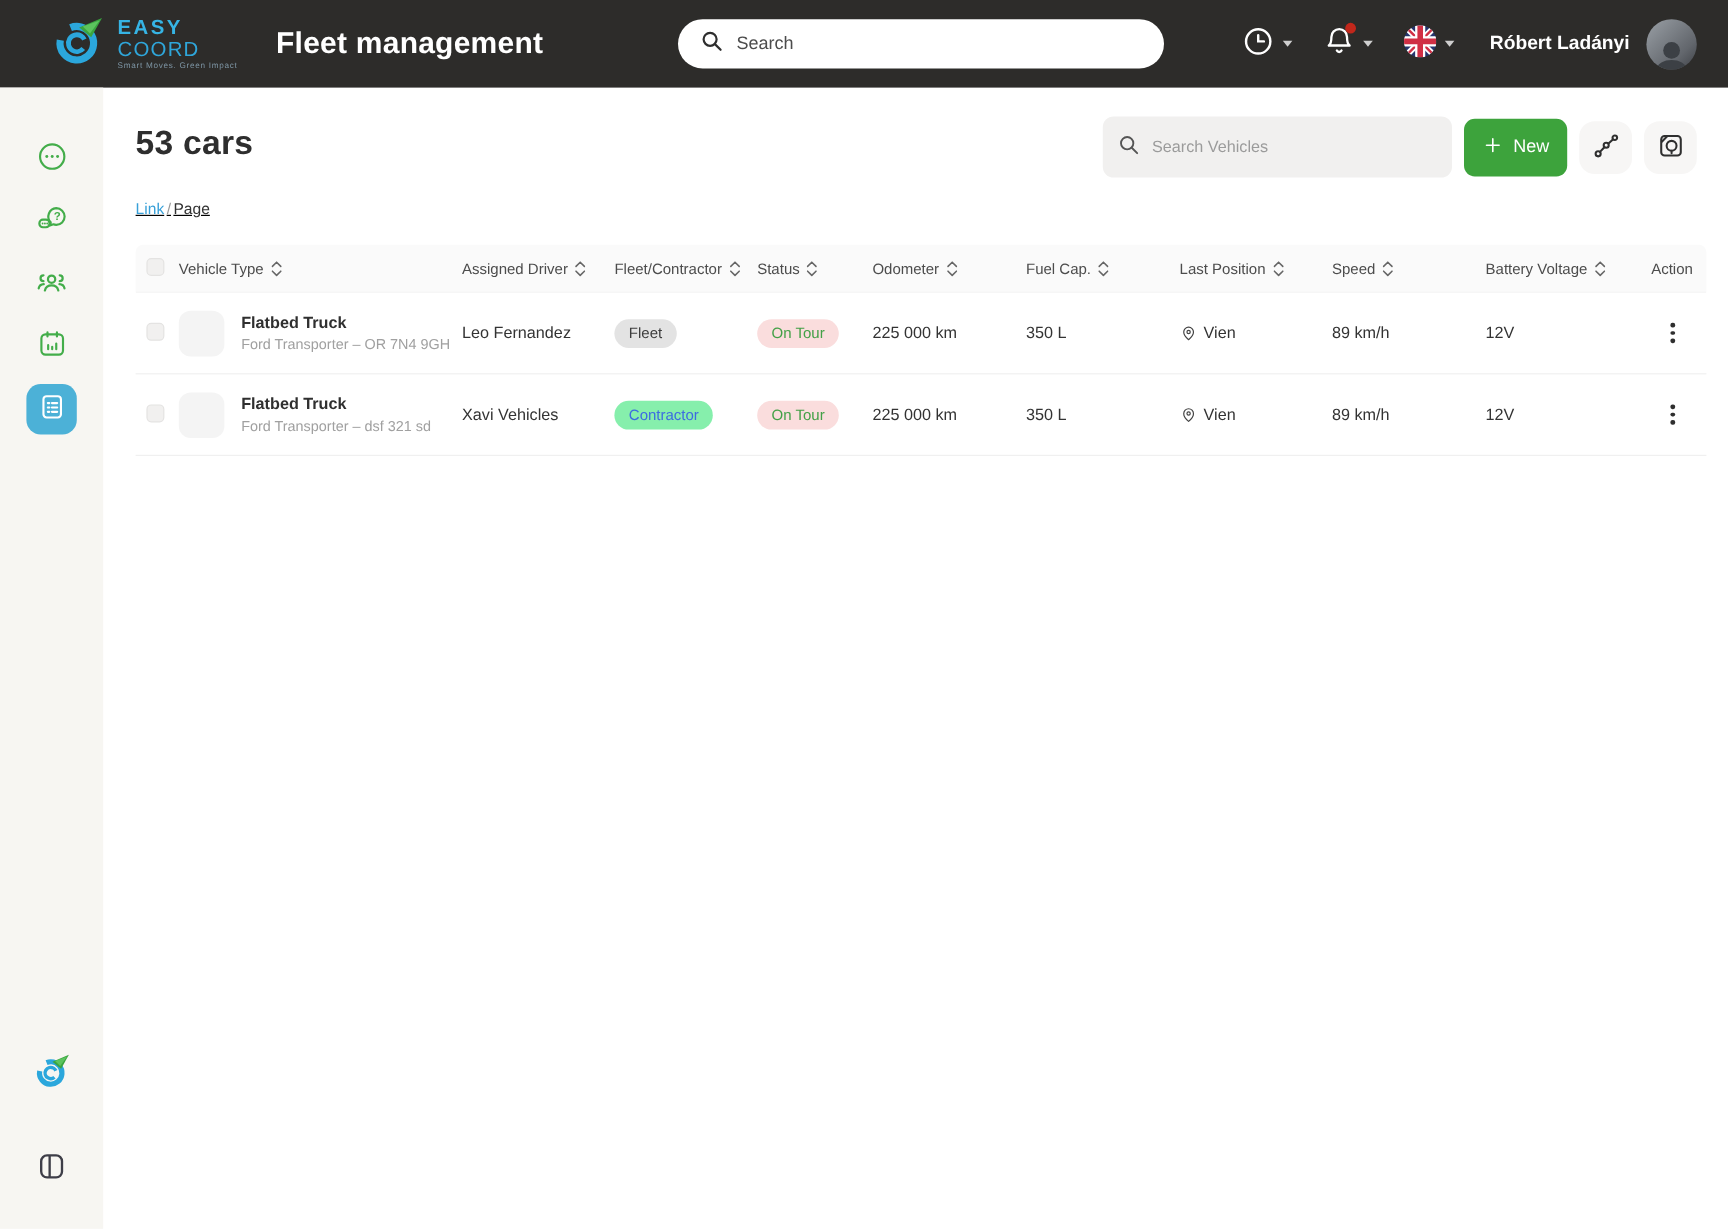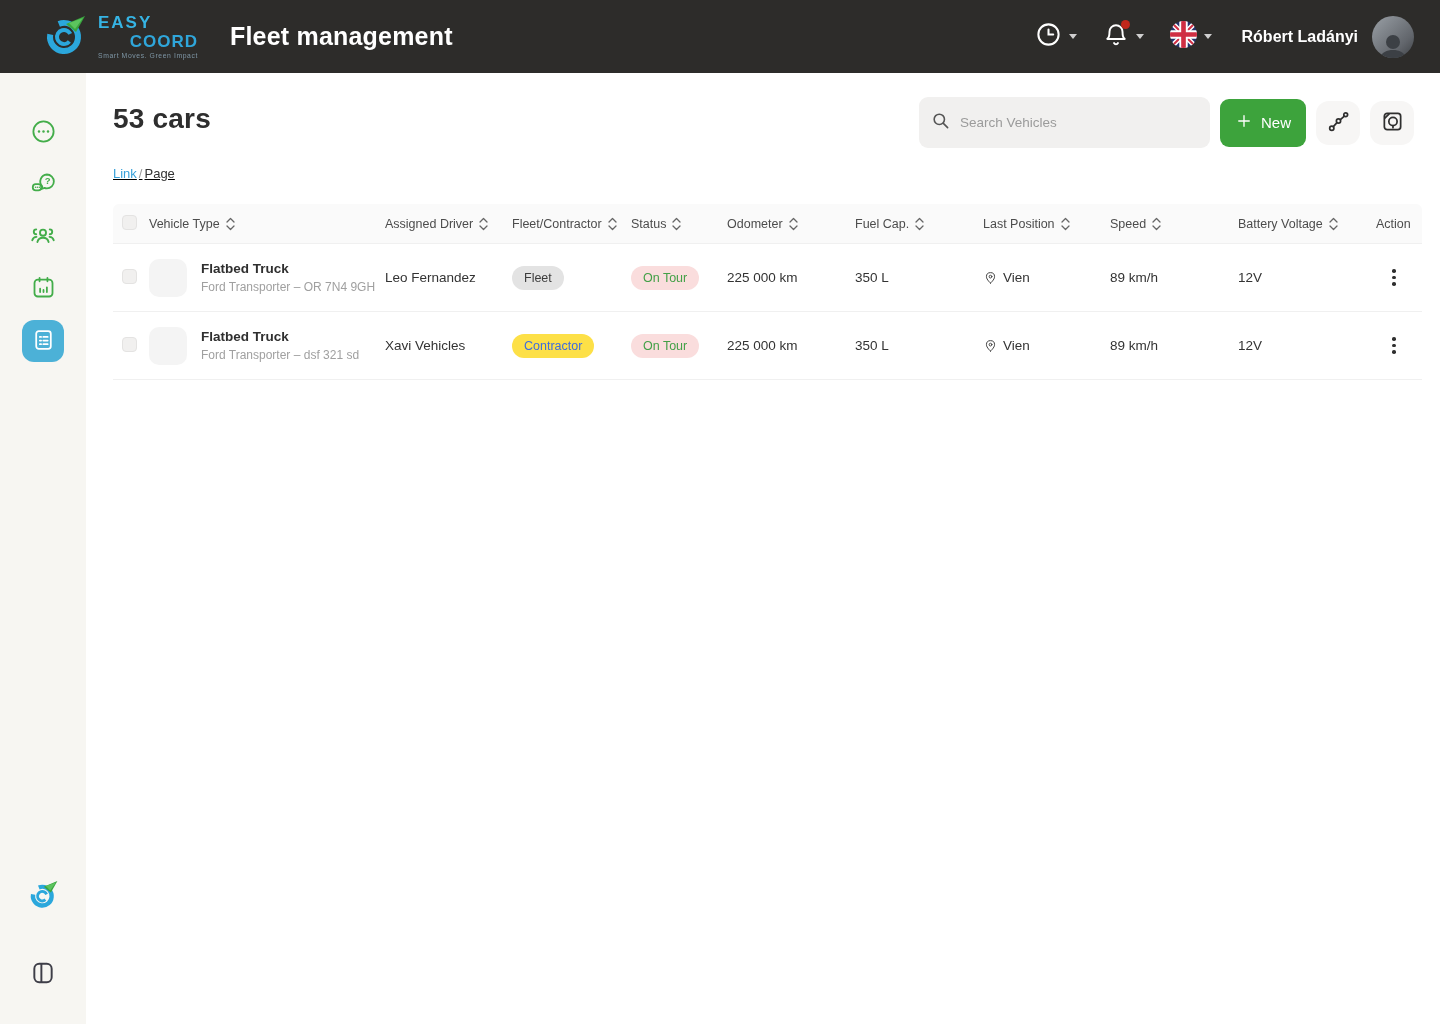--- a/index.html
+++ b/index.html
@@ -5,21 +5,21 @@
   * { margin:0; padding:0; box-sizing:border-box; }
   html,body { width:1440px; height:1024px; overflow:hidden; background:#fff;
     font-family:"Liberation Sans", sans-serif; }
 
   
   .topbar { position:relative; height:73px; background:#2d2c2a; display:flex;
     align-items:center; padding:0 26px 0 40px; color:#fff; }
   .logo { display:flex; align-items:center; gap:8px; }
   .logo-text { display:flex; flex-direction:column; line-height:1; }
   .logo-line1 { color:#36b4e4; font-size:17px; font-weight:bold; letter-spacing:2px; }
-  .logo-line2 { color:#2fa6da; font-size:17px; font-weight:bold; letter-spacing:1px; margin-top:2px;text-align:right; }
+  .logo-line2 { color:#2fa6da; font-size:17px; font-weight:normal; letter-spacing:1px; margin-top:2px; }
   .logo-tag { color:#7e96a5; font-size:6.8px; letter-spacing:.6px; margin-top:3px; }
   .app-title { font-size:25px; font-weight:bold; margin-left:32px; letter-spacing:.2px; }
   .topbar-search { margin-left:112px; width:405px; height:41px; background:#fff;
     border-radius:21px; display:flex; align-items:center; padding:0 6px 0 18px; gap:11px; }
   .topbar-search input { flex:1; border:none; outline:none; font-size:15px; color:#333;
     background:transparent; font-family:inherit; }
   .topbar-search input::placeholder { color:#4c4c4c; }
   .top-right { margin-left:auto; display:flex; align-items:center; }
   .top-ctl { display:flex; align-items:center; gap:7px; margin-left:26px; cursor:pointer; }
   .caret { width:0; height:0; border-left:4px solid transparent;
@@ -71,21 +71,21 @@
   .th { display:flex; align-items:center; gap:6px; cursor:pointer; }
   .trow { height:68px; border-bottom:1px solid #f0f0f0; font-size:13.5px; color:#333; }
   .cb { appearance:none; -webkit-appearance:none; width:15px; height:15px; margin-left:9px;
     background:#f1f0ef; border:1px solid #e4e3e2; border-radius:4px; cursor:pointer; }
   .veh-cell { display:flex; align-items:center; gap:14px; }
   .veh-thumb { width:38px; height:38px; border-radius:10px; background:#f4f4f4; }
   .veh-name { font-size:13.5px; font-weight:bold; color:#2f2f2f; }
   .veh-sub { font-size:12px; color:#a0a0a0; margin-top:4px; }
   .badge { display:inline-block; padding:5px 12px; border-radius:14px; font-size:12.5px; }
   .badge-fleet { background:#e3e3e3; color:#3c3c3c; }
-  .badge-contractor { background:#fde047; color:#3d6ce0; }
+  .badge-contractor { background:#86efac; color:#3d6ce0; }
   .badge-status { background:#fadddd; color:#43a047; }
   .pos-cell { display:flex; align-items:flex-start; gap:5px; }
   .kebab { display:flex; flex-direction:column; gap:3px; width:24px; padding:4px 0;
     margin-left:6px; align-items:center; cursor:pointer; background:none; border:none; }
   .kebab span { width:3.5px; height:3.5px; border-radius:50%; background:#2f2f2f; }
 </style>
 </head>
 <body>
 
 <header class="topbar">
@@ -100,20 +100,29 @@
     </span>
     <div class="logo-text">
       <span class="logo-line1">EASY</span>
       <span class="logo-line2">COORD</span>
       <span class="logo-tag">Smart Moves. Green Impact</span>
     </div>
   </div>
 
   <h1 class="app-title">Fleet management</h1>
 
+  <div class="topbar-search">
+    <span>
+      <svg width="20" height="20" viewBox="0 0 24 24" fill="none" stroke="#2f2f2f" stroke-width="2.2" stroke-linecap="round">
+        <circle cx="10.5" cy="10.5" r="6.5"></circle>
+          <line x1="15.6" y1="15.6" x2="21" y2="21"></line>
+      </svg>
+    </span>
+    <input type="text" placeholder="Search" style="">
+  </div>
 
   <div class="top-right">
     <div class="top-ctl">
       <span>
         <svg width="27" height="27" viewBox="0 0 24 24" fill="none" stroke="#fff" stroke-width="1.8" stroke-linecap="round">
           <circle cx="12" cy="12" r="9"></circle>
             <path d="M12 7.5V12h4.2"></path>
         </svg>
       </span>
       <span class="caret"></span>

